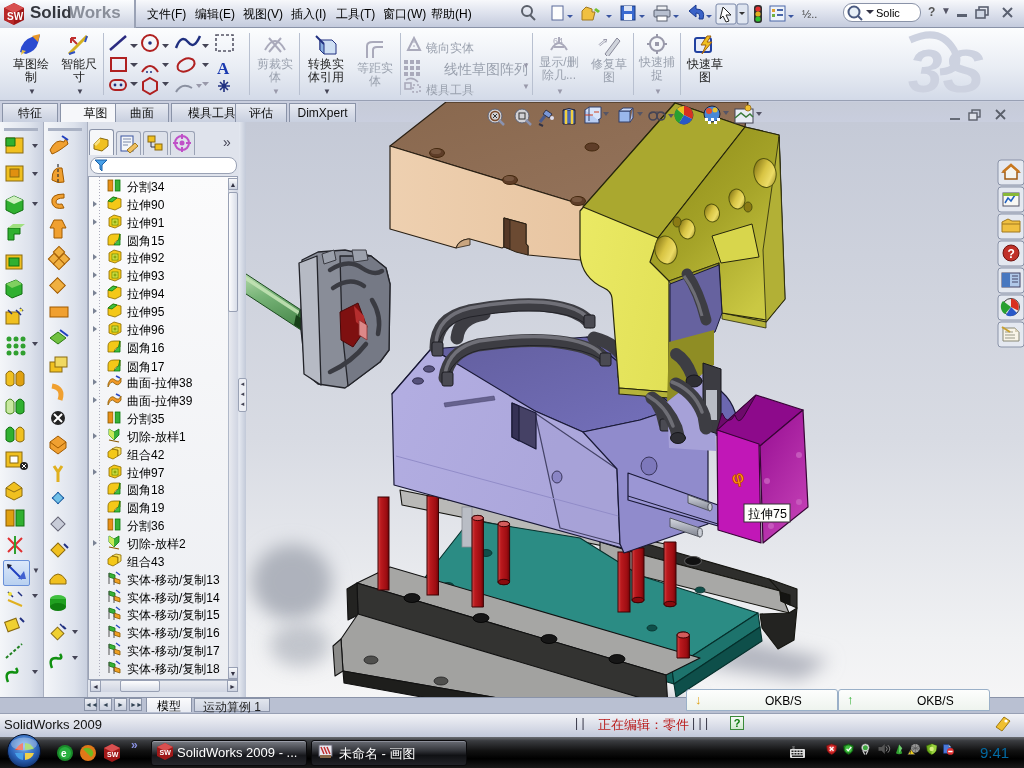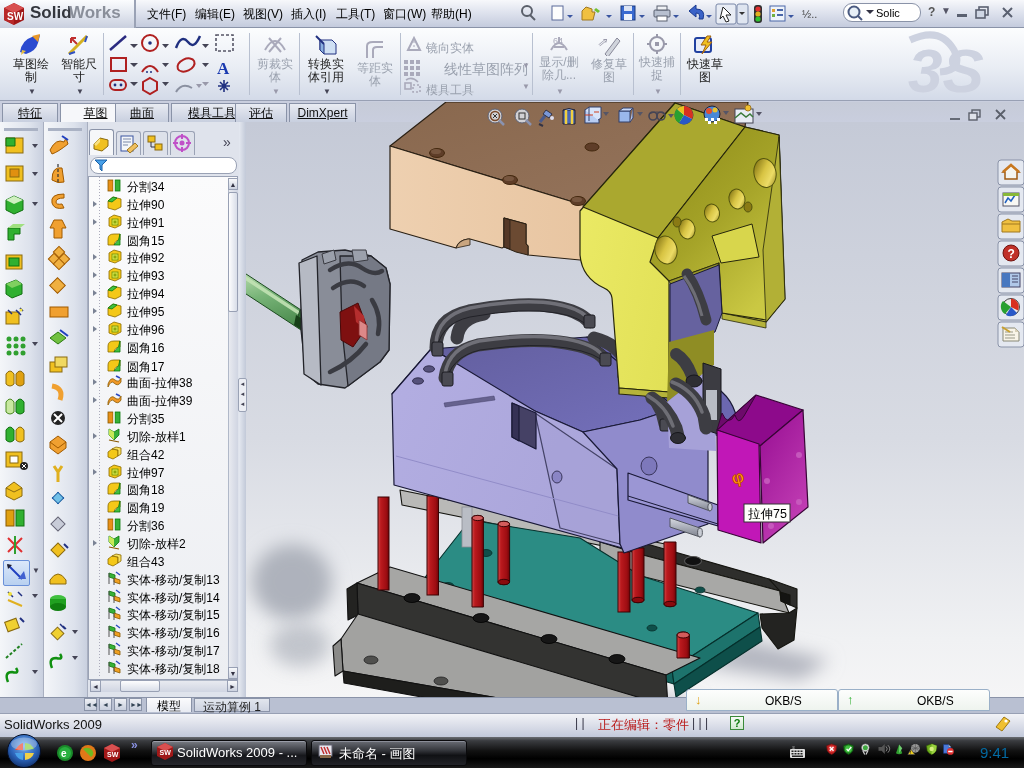--- a/index.html
+++ b/index.html
@@ -8,21 +8,21 @@
 
 #menubar{left:0;top:0;width:1024px;height:28px;background:linear-gradient(#f7f8fb,#dfe3ee 45%,#c4cbdd);border-bottom:1px solid #8a93a8;}
 #logo{left:0;top:0;width:136px;height:28px;background:linear-gradient(#fbfcfe,#e3e7f0 50%,#c9cfde);border-right:2px solid #9aa2b5;}
 .menu{top:6px;font-size:12px;color:#000;}
 
 #toolbar{left:0;top:28px;width:1024px;height:73px;background:linear-gradient(#fcfdfe,#e9edf4 55%,#d3dae8);border-bottom:1px solid #98a0b4;}
 .tbtxt{font-size:12px;color:#222;text-align:center;line-height:13px;}
 .gray{color:#9aa1ae;}
 
 #tabrow{left:0;top:101px;width:1024px;height:21px;background:#c9cede;}
-.tab{top:103px;height:19px;background:linear-gradient(#e8ebf2,#c8cfdf);border:1px solid #8a93a8;border-bottom:none;font-size:12px;color:#111;text-align:center;line-height:18px;text-decoration:underline;}
+.tab{top:103px;height:19px;background:linear-gradient(#e8ebf2,#c8cfdf);border:1px solid #8a93a8;border-bottom:none;font-size:12px;color:#111;text-align:center;line-height:18px;}
 .tabactive{background:#f6f7fa;}
 
 #ltb1{left:0;top:122px;width:44px;height:575px;background:linear-gradient(90deg,#f4f6f9,#dde2ec 70%,#c9d0df);border-right:1px solid #a8afc0;}
 #ltb2{left:44px;top:122px;width:44px;height:575px;background:linear-gradient(90deg,#f4f6f9,#dde2ec 70%,#c9d0df);border-right:1px solid #a8afc0;}
 
 #fmpanel{left:88px;top:122px;width:158px;height:575px;background:#dfe3ec;}
 #fmtree{left:88px;top:176px;width:150px;height:504px;background:linear-gradient(#fbfbfc,#eceef2);border:1px solid #9aa2b5;}
 .trow{height:18px;font-size:12px;color:#000;white-space:nowrap;}
 
 #viewport{left:246px;top:122px;width:778px;height:575px;background:linear-gradient(#c5cad7,#d8dbe3 55%,#f0f1f3 90%,#f5f5f6);}

